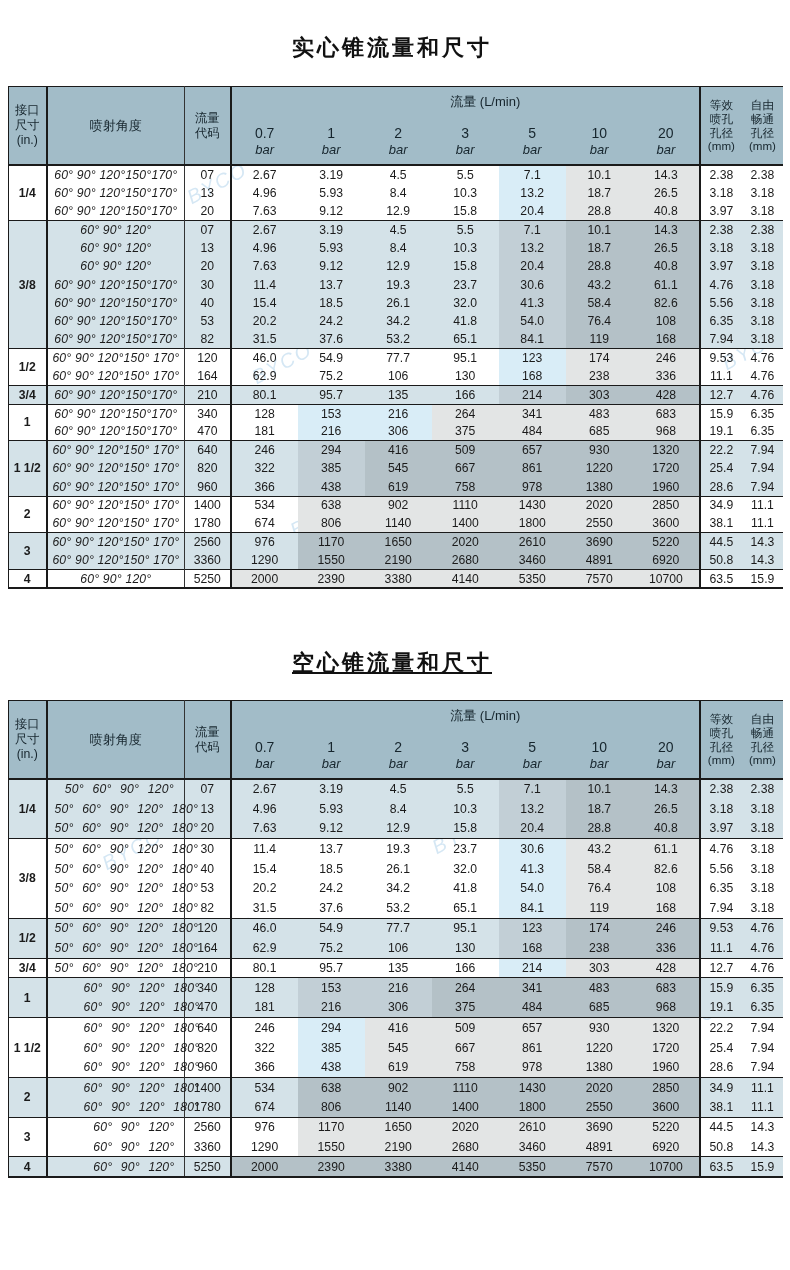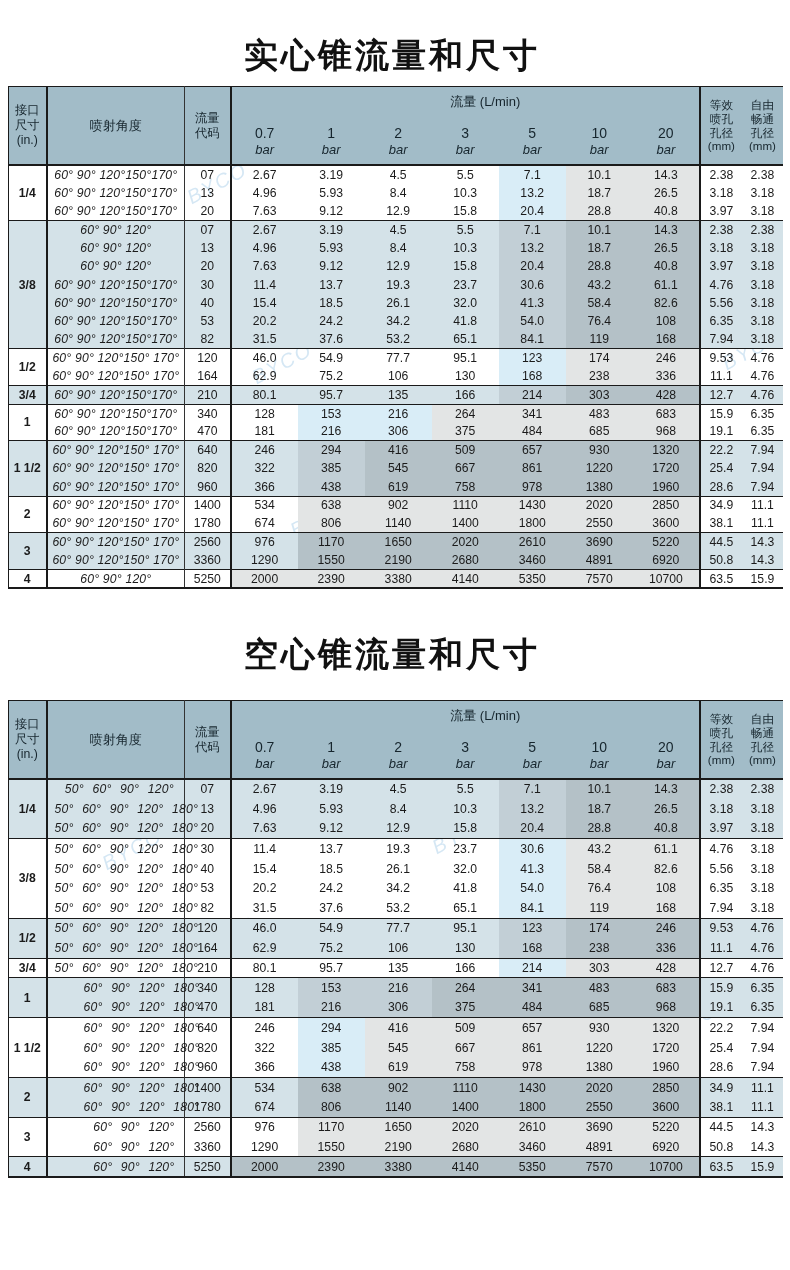--- a/index.html
+++ b/index.html
@@ -11,24 +11,24 @@
     --header-bg:#a2bcc8;
     --band-bg:#d4e2e8;
     --blue-w:#d9edf7;
     --gray-w:#e3e5e5;
     --blue-b:#c2cfd6;
     --gray-b:#b4c1c7;
     --line:#1a1a1a;
   }
   .page-title{
     position:absolute;left:0;width:784px;text-align:center;
-    font-size:34px;font-weight:700;letter-spacing:3px;color:#111;
+    font-size:22px;font-weight:700;letter-spacing:3px;color:#111;
   }
   #title-solid{top:33px;}
-  #title-hollow{top:632px;}
+  #title-hollow{top:648px;text-decoration:underline;}
   .tbl-wrap{position:absolute;left:8px;width:775px;}
   #wrap-solid{top:86px;}
   #wrap-hollow{top:700px;}
   table.spec{
     width:775px;table-layout:fixed;border-collapse:collapse;
     border-top:1.5px solid var(--line);
     border-left:1.5px solid var(--line);
     border-bottom:2px solid var(--line);
   }
   table.spec thead th{

